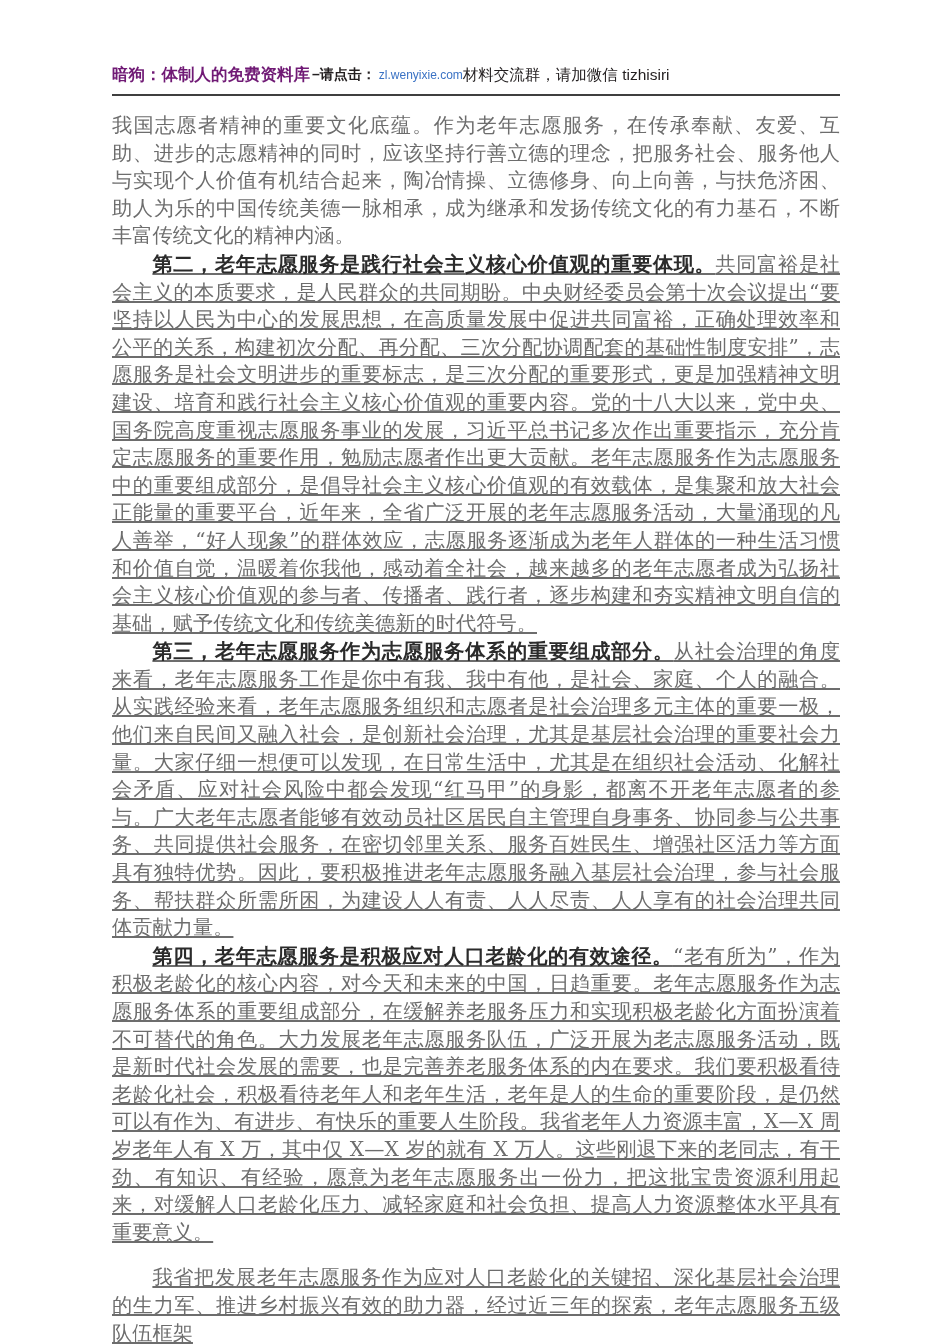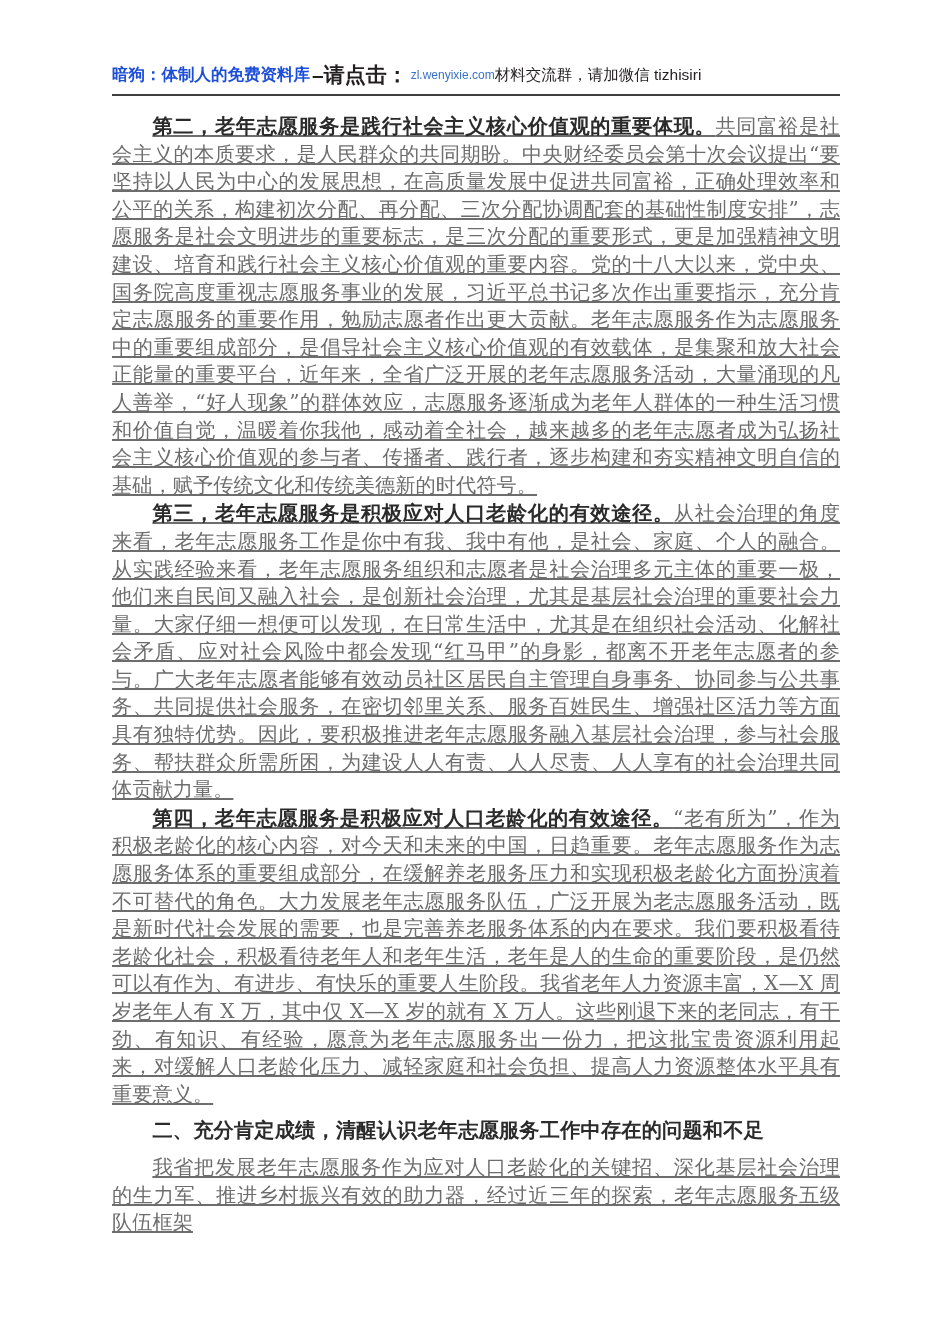--- a/index.html
+++ b/index.html
@@ -31,29 +31,29 @@
     top: 58px;
     width: 728px;
     height: 34px;
     display: flex;
     align-items: center;
     justify-content: flex-start;
     white-space: nowrap;
     font-family: "Liberation Sans", "DejaVu Sans", sans-serif;
   }
   .banner-brand {
-    color: #1d4ed8;
+    color: #701a75;
     font-weight: bold;
     font-size: 16.5px;
     letter-spacing: 0px;
   }
   .banner-cta {
     color: #231f20;
     font-weight: bold;
-    font-size: 21px;
+    font-size: 14px;
     margin-left: 2px;
   }
   .banner-link {
     color: #3a72c4;
     font-size: 12px;
     font-weight: normal;
     margin-left: 3px;
     text-decoration: none;
   }
   .banner-tail {
@@ -125,42 +125,44 @@
   <div class="banner">
     <span class="banner-brand">暗狗：体制人的免费资料库</span>
     <span class="banner-cta">–请点击：</span>
     <span class="banner-link">zl.wenyixie.com</span>
     <span class="banner-tail">材料交流群，请加微信 tizhisiri</span>
   </div>
   <div class="banner-rule"></div>
 
   <div class="content">
 
+    <p class="para">
+      <span>我国志愿者精神的重要文化底蕴。作为老年志愿服务，在传承奉献、友爱、互助、进步的志愿精神的同时，应该坚持行善立德的理念，把服务社会、服务他人与实现个人价值有机结合起来，陶冶情操、立德修身、向上向善，与扶危济困、助人为乐的中国传统美德一脉相承，成为继承和发扬传统文化的有力基石，不断丰富传统文化的精神内涵。</span>
+    </p>
 
     <div class="gap-small"></div>
 
     <p class="para indent">
       <span class="lead">第二，老年志愿服务是践行社会主义核心价值观的重要体现。</span><span>共同富裕是社会主义的本质要求，是人民群众的共同期盼。中央财经委员会第十次会议提出“要坚持以人民为中心的发展思想，在高质量发展中促进共同富裕，正确处理效率和公平的关系，构建初次分配、再分配、三次分配协调配套的基础性制度安排”，志愿服务是社会文明进步的重要标志，是三次分配的重要形式，更是加强精神文明建设、培育和践行社会主义核心价值观的重要内容。党的十八大以来，党中央、国务院高度重视志愿服务事业的发展，习近平总书记多次作出重要指示，充分肯定志愿服务的重要作用，勉励志愿者作出更大贡献。老年志愿服务作为志愿服务中的重要组成部分，是倡导社会主义核心价值观的有效载体，是集聚和放大社会正能量的重要平台，近年来，全省广泛开展的老年志愿服务活动，大量涌现的凡人善举，“好人现象”的群体效应，志愿服务逐渐成为老年人群体的一种生活习惯和价值自觉，温暖着你我他，感动着全社会，越来越多的老年志愿者成为弘扬社会主义核心价值观的参与者、传播者、践行者，逐步构建和夯实精神文明自信的基础，赋予传统文化和传统美德新的时代符号。</span>
     </p>
 
     <div class="gap-small"></div>
 
     <p class="para indent">
-      <span class="lead">第三，老年志愿服务是积极应对人口老龄化的有效途径。</span><span>从社会治理的角度来看，老年志愿服务工作是你中有我、我中有他，是社会、家庭、个人的融合。从实践经验来看，老年志愿服务组织和志愿者是社会治理多元主体的重要一极，他们来自民间又融入社会，是创新社会治理，尤其是基层社会治理的重要社会力量。大家仔细一想便可以发现，在日常生活中，尤其是在组织社会活动、化解社会矛盾、应对社会风险中都会发现“红马甲”的身影，都离不开老年志愿者的参与。广大老年志愿者能够有效动员社区居民自主管理自身事务、协同参与公共事务、共同提供社会服务，在密切邻里关系、服务百姓民生、增强社区活力等方面具有独特优势。因此，要积极推进老年志愿服务融入基层社会治理，参与社会服务、帮扶群众所需所困，为建设人人有责、人人尽责、人人享有的社会治理共同体贡献力量。</span>
+      <span class="lead">第三，老年志愿服务作为志愿服务体系的重要组成部分。</span><span>从社会治理的角度来看，老年志愿服务工作是你中有我、我中有他，是社会、家庭、个人的融合。从实践经验来看，老年志愿服务组织和志愿者是社会治理多元主体的重要一极，他们来自民间又融入社会，是创新社会治理，尤其是基层社会治理的重要社会力量。大家仔细一想便可以发现，在日常生活中，尤其是在组织社会活动、化解社会矛盾、应对社会风险中都会发现“红马甲”的身影，都离不开老年志愿者的参与。广大老年志愿者能够有效动员社区居民自主管理自身事务、协同参与公共事务、共同提供社会服务，在密切邻里关系、服务百姓民生、增强社区活力等方面具有独特优势。因此，要积极推进老年志愿服务融入基层社会治理，参与社会服务、帮扶群众所需所困，为建设人人有责、人人尽责、人人享有的社会治理共同体贡献力量。</span>
     </p>
 
     <div class="gap-small"></div>
 
     <p class="para indent">
       <span class="lead">第四，老年志愿服务是积极应对人口老龄化的有效途径。</span><span>“老有所为”，作为积极老龄化的核心内容，对今天和未来的中国，日趋重要。老年志愿服务作为志愿服务体系的重要组成部分，在缓解养老服务压力和实现积极老龄化方面扮演着不可替代的角色。大力发展老年志愿服务队伍，广泛开展为老志愿服务活动，既是新时代社会发展的需要，也是完善养老服务体系的内在要求。我们要积极看待老龄化社会，积极看待老年人和老年生活，老年是人的生命的重要阶段，是仍然可以有作为、有进步、有快乐的重要人生阶段。我省老年人力资源丰富，X—X 周岁老年人有 X 万，其中仅 X—X 岁的就有 X 万人。这些刚退下来的老同志，有干劲、有知识、有经验，愿意为老年志愿服务出一份力，把这批宝贵资源利用起来，对缓解人口老龄化压力、减轻家庭和社会负担、提高人力资源整体水平具有重要意义。</span>
     </p>
 
     <div class="gap-heading-top"></div>
 
-    <p class="section-heading">二、充分肯定成绩，清醒认识老年志愿服务工作中存在的问题和不足</p>
 
     <div class="gap-heading-bottom"></div>
 
     <p class="para indent">
       <span>我省把发展老年志愿服务作为应对人口老龄化的关键招、深化基层社会治理的生力军、推进乡村振兴有效的助力器，经过近三年的探索，老年志愿服务五级队伍框架</span>
     </p>
 
   </div>
 
 </div>

